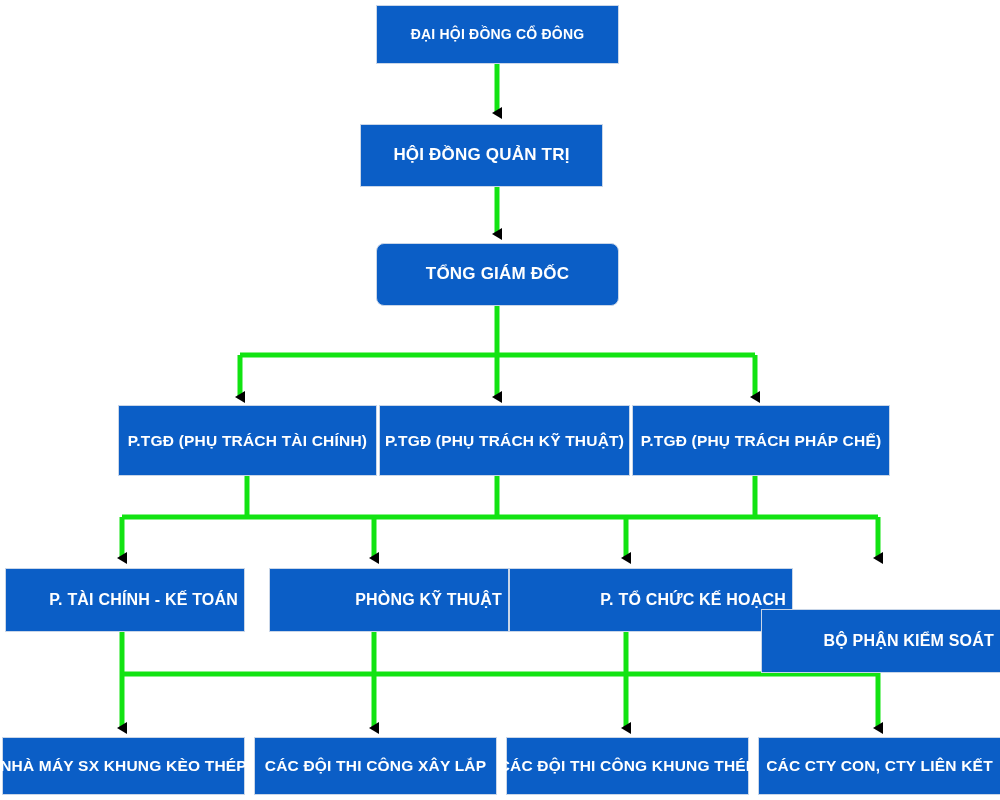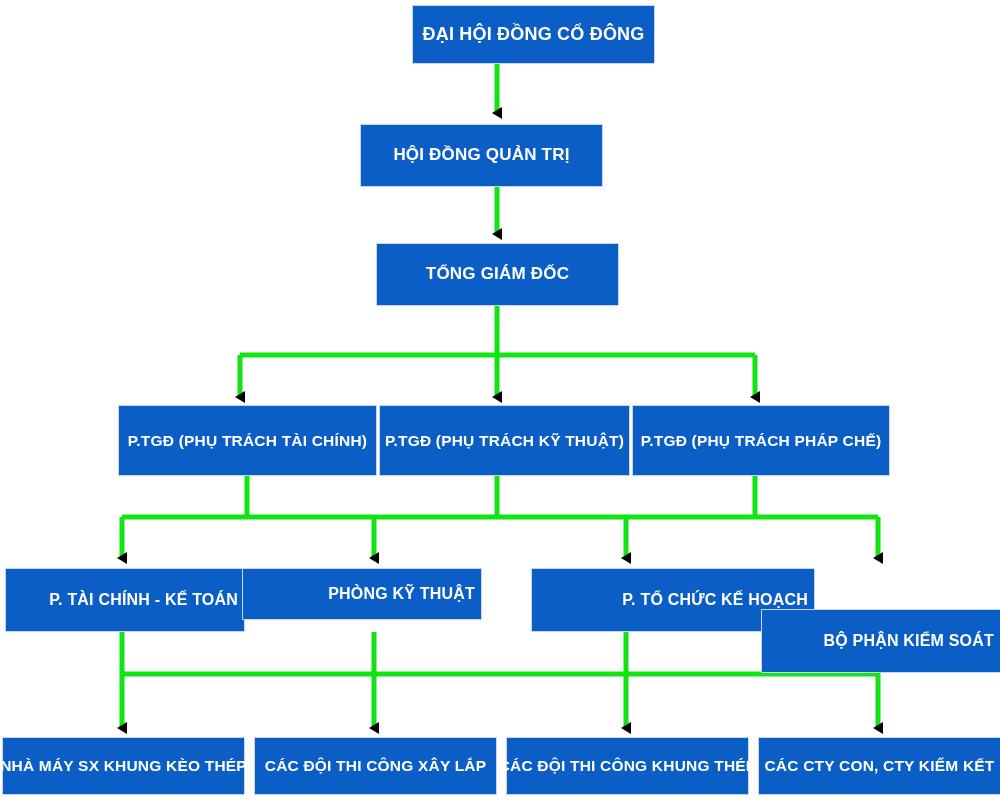--- a/index.html
+++ b/index.html
@@ -36,23 +36,23 @@
     font-weight: bold;
     letter-spacing: 0.2px;
     line-height: 1.1;
     padding: 2px 6px;
     z-index: 2;
   }
   .org-box .box-label {
     display: block;
     white-space: nowrap;
   }
-  .lvl1 { font-size: 18px; margin-left: 36px; }
+  .lvl1 { font-size: 14px; }
   .lvl2 { font-size: 17px; }
-  .lvl3 { font-size: 17px; }
+  .lvl3 { font-size: 17px; border-radius: 8px; }
   .lvl4 { font-size: 15.5px; }
   .lvl5 { font-size: 16px; justify-content: flex-end; }
   .lvl6 { font-size: 15.5px; text-align: center; }
 </style>
 </head>
 <body>
 
 <div id="chart-root">
 
   <svg id="connector-layer" viewBox="0 0 1000 800" width="1000" height="800">
@@ -108,36 +108,36 @@
   <div class="org-box lvl4" style="left:379px; top:405px; width:251px; height:71px;text-align:center;">
     <span class="box-label">P.TGĐ (PHỤ TRÁCH KỸ THUẬT)</span>
   </div>
   <div class="org-box lvl4" style="left:632px; top:405px; width:258px; height:71px;">
     <span class="box-label">P.TGĐ (PHỤ TRÁCH PHÁP CHẾ)</span>
   </div>
 
   <div class="org-box lvl5" style="left:5px; top:568px; width:240px; height:64px;">
     <span class="box-label">P. TÀI CHÍNH - KẾ TOÁN</span>
   </div>
-  <div class="org-box lvl5" style="left:242px; top:568px; width:240px; height:52px;">
+  <div class="org-box lvl5" style="left:269px; top:568px; width:240px; height:64px;">
     <span class="box-label">PHÒNG KỸ THUẬT</span>
   </div>
-  <div class="org-box lvl5" style="left:509px; top:568px; width:284px; height:64px;margin-left:22px;">
+  <div class="org-box lvl5" style="left:509px; top:568px; width:284px; height:64px;">
     <span class="box-label">P. TỔ CHỨC KẾ HOẠCH</span>
   </div>
   <div class="org-box lvl5" style="left:761px; top:568px; width:240px; height:64px;margin-top:41px;">
     <span class="box-label">BỘ PHẬN KIỂM SOÁT</span>
   </div>
 
   <div class="org-box lvl6" style="left:2px; top:737px; width:243px; height:58px;">
     <span class="box-label">NHÀ MÁY SX KHUNG KÈO THÉP</span>
   </div>
   <div class="org-box lvl6" style="left:254px; top:737px; width:243px; height:58px;">
     <span class="box-label">CÁC ĐỘI THI CÔNG XÂY LẮP</span>
   </div>
   <div class="org-box lvl6" style="left:506px; top:737px; width:243px; height:58px;">
     <span class="box-label">CÁC ĐỘI THI CÔNG KHUNG THÉP</span>
   </div>
   <div class="org-box lvl6" style="left:758px; top:737px; width:243px; height:58px;">
-    <span class="box-label">CÁC CTY CON, CTY KIỂM KẾT</span>
+    <span class="box-label">CÁC CTY CON, CTY LIÊN KẾT</span>
   </div>
 
 </div>
 
 </body></html>

